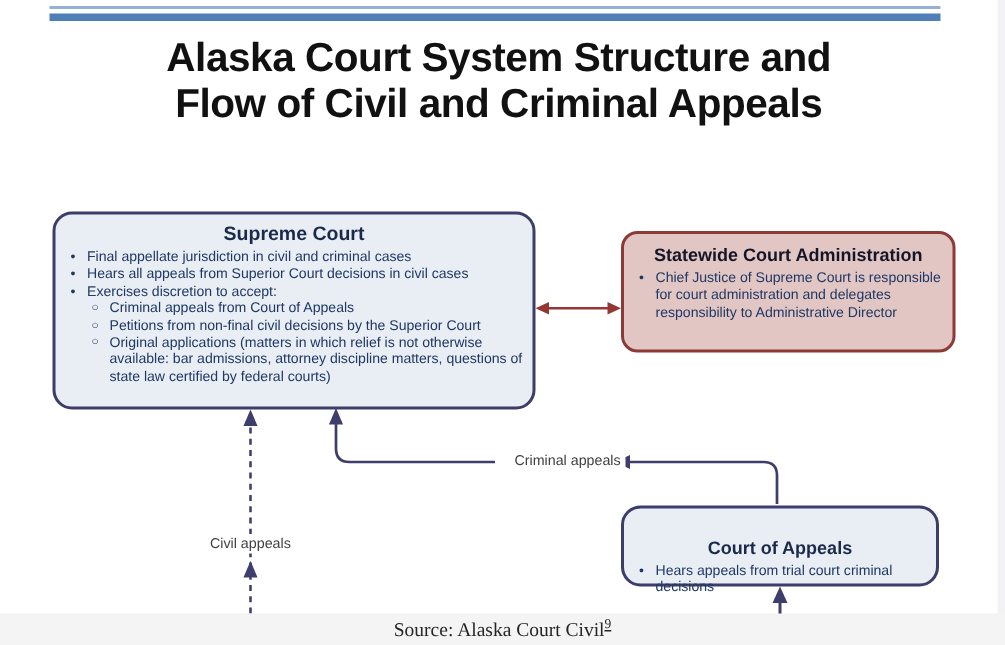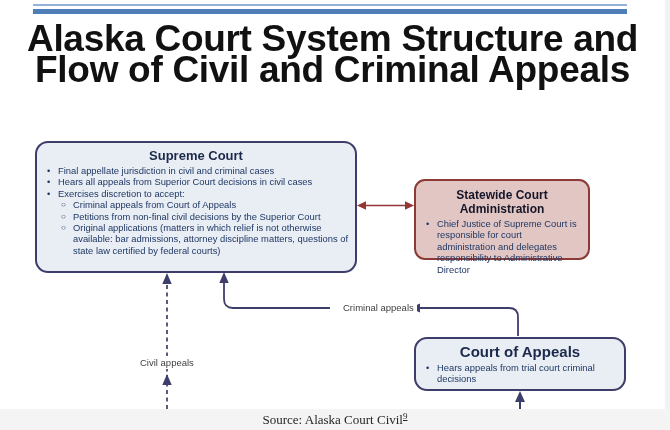--- a/index.html
+++ b/index.html
@@ -8,35 +8,35 @@
     font-family:"Liberation Sans", sans-serif;
   }
   .stage{position:relative;width:670px;height:430px;}
   .slide{position:absolute;left:0;top:0;width:665px;height:409px;background:#ffffff;}
 
   .rule-thin{position:absolute;left:33px;top:4px;width:594px;height:2px;background:#94b2d8;}
   .rule-thick{position:absolute;left:33px;top:9px;width:594px;height:5px;background:#4e7fb7;}
 
   .title{
     position:absolute;left:0;top:23px;width:665px;text-align:center;
-    font-size:37px;font-weight:bold;line-height:31px;color:#111111;letter-spacing:-0.3px;
+    font-size:27px;font-weight:bold;line-height:31px;color:#111111;letter-spacing:-0.3px;
   }
 
   .box{position:absolute;box-sizing:border-box;}
   .box-blue{background:#e9edf4;border:2px solid #3d3d6b;border-radius:13px;}
   .box-pink{background:#e2c6c4;border:2px solid #8d3a37;border-radius:11px;}
 
   .box-supreme{left:35px;top:141px;width:322px;height:132px;}
-  .box-admin{left:414px;top:179px;width:176px;height:81px;}
+  .box-admin{left:414px;top:154px;width:223px;height:81px;}
   .box-coa{left:414px;top:337px;width:212px;height:54px;}
 
   .box-title{text-align:center;font-weight:bold;color:#1b2a4a;}
   .box-supreme .box-title{font-size:13px;margin-top:5px;}
   .box-admin .box-title{font-size:12px;margin-top:7px;color:#151528;}
-  .box-coa .box-title{font-size:15px;margin-top:4px;}
+  .box-coa .box-title{font-size:12px;margin-top:19px;}
 
   .bullets{margin-top:2px;padding:0 6px 0 10px;}
   .b{display:flex;color:#1f3864;font-size:9.4px;line-height:11.4px;}
   .b .g{flex:0 0 11px;text-align:left;}
   .b.l2{margin-left:14px;}
   .b.l2 .g{flex:0 0 12px;font-size:8px;line-height:11.4px;}
 
   .overlay{position:absolute;left:0;top:0;width:670px;height:430px;pointer-events:none;}
 
   .flow-label{

